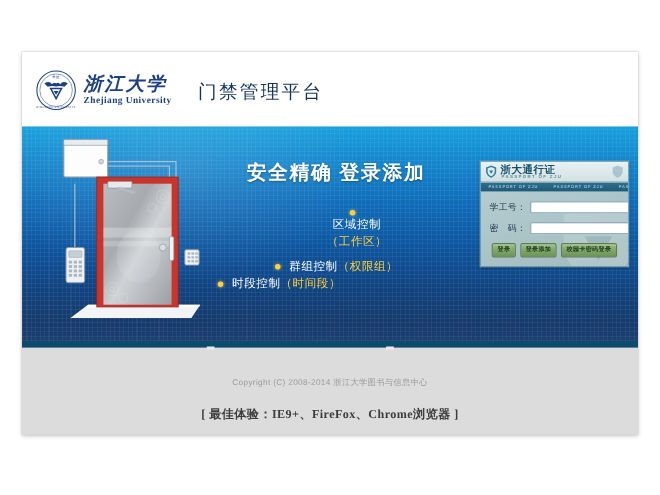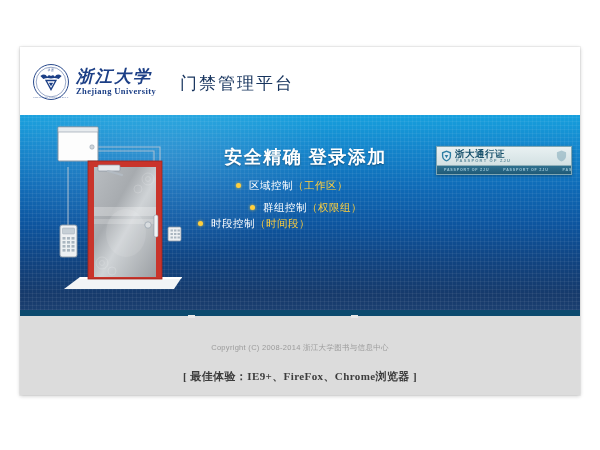--- a/index.html
+++ b/index.html
@@ -141,21 +141,21 @@
   }
   .feature-row {
     display: flex;
     align-items: center;
     font-size: 10.5px;
     color: #ffffff;
     white-space: nowrap;
     line-height: 16px;
   }
   .feature-row:nth-of-type(1) { margin-top: 17px; padding-left: 24px; }
-  .feature-row:nth-of-type(2) { margin-top: 8px;  padding-left: 38px; }
+  .feature-row:nth-of-type(2) { margin-top: 22px;  padding-left: 38px; flex-direction: column; }
   .feature-row:nth-of-type(3) { margin-top: 6px;  padding-left: 52px; }
   .bullet {
     width: 5px;
     height: 5px;
     border-radius: 50%;
     background: #ffcf3d;
     margin-right: 8px;
     flex: 0 0 auto;
     box-shadow: 0 0 3px rgba(255,207,61,0.85);
   }
@@ -489,20 +489,42 @@
         <div id="head-en">PASSPORT OF ZJU</div>
       </div>
 
       <div id="login-strip">
         <span>PASSPORT OF ZJU</span>
         <span>PASSPORT OF ZJU</span>
         <span>PASSPORT OF ZJU</span>
 
       </div>
 
+      <div id="login-body">
+        <svg id="login-watermark" viewBox="0 0 24 26">
+          <path d="M12 1 L22 5 V13 C22 19 17 23.5 12 25 C7 23.5 2 19 2 13 V5 Z" fill="#ffffff"></path>
+          <path d="M8 11 L16 11 L12 18 Z" fill="#6f939f"></path>
+        </svg>
+
+        <div class="field-row">
+          <div class="field-label">学工号：</div>
+          <input class="field-input" type="text" placeholder="" style="">
+        </div>
+
+        <div class="field-row">
+          <div class="field-label">密　码：</div>
+          <input class="field-input" type="password" placeholder="" style="">
+        </div>
+
+        <div id="btn-row">
+          <button class="login-btn">登录</button>
+          <button class="login-btn">登录添加</button>
+          <button class="login-btn">校园卡密码登录</button>
+        </div>
+      </div>
     </div>
   </div>
 
   <div id="footer">
     <div id="footer-notch-a"></div>
     <div id="footer-notch-b"></div>
     <div id="copyright">Copyright (C) 2008-2014 浙江大学图书与信息中心</div>
     <div id="browser-tip">[ 最佳体验：IE9+、FireFox、Chrome浏览器 ]</div>
   </div>
 

